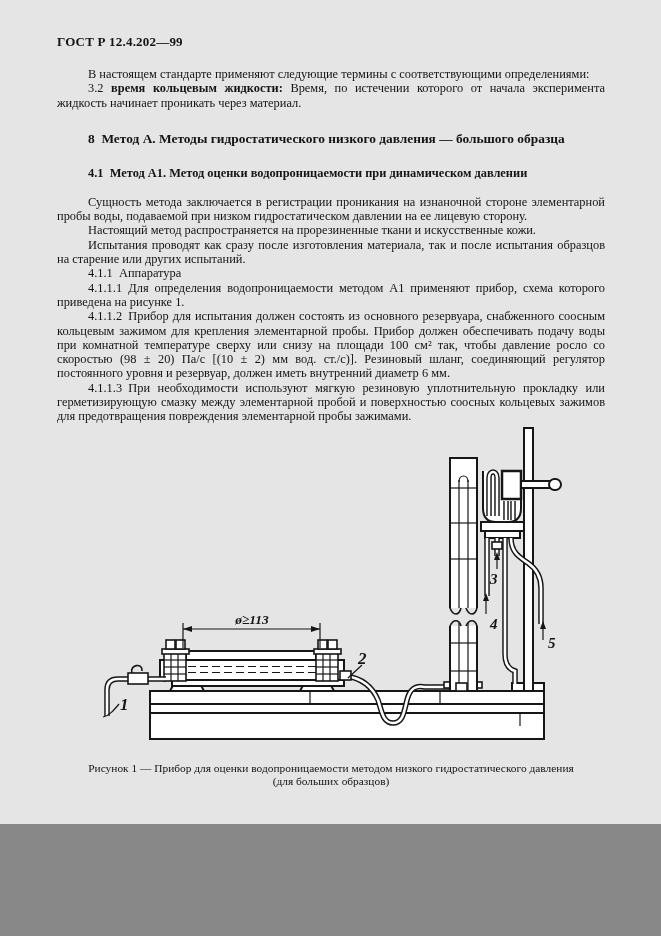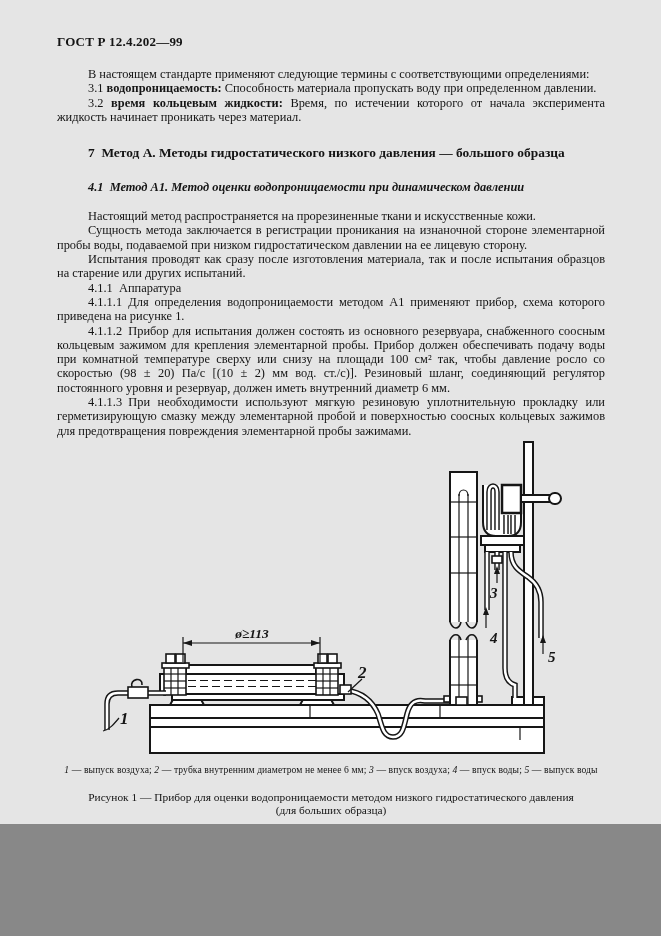--- a/index.html
+++ b/index.html
@@ -10,21 +10,21 @@
     background:#e5e5e5;
     font-family:"Liberation Serif","DejaVu Serif",serif;
     color:#141414;
     box-sizing:border-box;
     padding:34px 56px 0 57px;
     overflow:hidden;
   }
   .doc-header{font-size:13px;font-weight:bold;letter-spacing:.2px;}
   .sec3-heading{margin:17px 0 0 31px;font-size:13.5px;font-weight:bold;font-style:italic;}
   .sec4-heading{margin:21px 0 0 31px;font-size:13.4px;font-weight:bold;}
-  .sub-heading{margin:19px 0 0 31px;font-size:12.4px;font-weight:bold;font-style:italic;}
+  .sub-heading{margin:19px 0 0 31px;font-size:12.4px;font-weight:bold;}
   p.body{
     margin:0;font-size:12.4px;line-height:14.3px;
     text-align:justify;text-indent:31px;
   }
   p.first{margin-top:17px;}
   .sec3-block{}
   .sec3-block .term{font-weight:bold;}
   .sec4-block{margin-top:14px;}
   .figure-wrap{position:relative;margin-left:-57px;width:661px;height:320px;margin-top:2px;}
   .figure-wrap svg{display:block;}
@@ -51,30 +51,29 @@
 </head>
 <body>
 
 <div class="page">
 
   <div class="doc-header">ГОСТ Р 12.4.202—99</div>
 
 
   <div class="sec3-block">
     <p class="body first">В настоящем стандарте применяют следующие термины с соответствующими определениями:</p>
-    <p class="body"><span>3.1</span> <span class="term">водопроницаемость:</span> <span>Способность материала пропускать воду при определенном давлении.</span></p>
     <p class="body"><span>3.2</span> <span class="term">время кольцевым жидкости:</span> <span>Время, по истечении которого от начала эксперимента жидкость начинает проникать через материал.</span></p>
   </div>
 
-  <div class="sec4-heading">7 Метод А. Методы гидростатического низкого давления — большого образца</div>
+  <div class="sec4-heading">8 Метод А. Методы гидростатического низкого давления — большого образца</div>
   <div class="sub-heading">4.1 Метод А1. Метод оценки водопроницаемости при динамическом давлении</div>
 
   <div class="sec4-block">
+    <p class="body">Сущность метода заключается в регистрации проникания на изнаночной стороне элементарной пробы воды, подаваемой при низком гидростатическом давлении на ее лицевую сторону.</p>
     <p class="body">Настоящий метод распространяется на прорезиненные ткани и искусственные кожи.</p>
-    <p class="body">Сущность метода заключается в регистрации проникания на изнаночной стороне элементарной пробы воды, подаваемой при низком гидростатическом давлении на ее лицевую сторону.</p>
     <p class="body">Испытания проводят как сразу после изготовления материала, так и после испытания образцов на старение или других испытаний.</p>
     <p class="body">4.1.1 Аппаратура</p>
     <p class="body">4.1.1.1 Для определения водопроницаемости методом А1 применяют прибор, схема которого приведена на рисунке 1.</p>
     <p class="body">4.1.1.2 Прибор для испытания должен состоять из основного резервуара, снабженного соосным кольцевым зажимом для крепления элементарной пробы. Прибор должен обеспечивать подачу воды при комнатной температуре сверху или снизу на площади 100 см² так, чтобы давление росло со скоростью (98 ± 20) Па/с [(10 ± 2) мм вод. ст./с)]. Резиновый шланг, соединяющий регулятор постоянного уровня и резервуар, должен иметь внутренний диаметр 6 мм.</p>
     <p class="body">4.1.1.3 При необходимости используют мягкую резиновую уплотнительную прокладку или герметизирующую смазку между элементарной пробой и поверхностью соосных кольцевых зажимов для предотвращения повреждения элементарной пробы зажимами.</p>
   </div>
 
   <div class="figure-wrap">
     <svg width="661" height="320" viewBox="0 0 661 320">
 
@@ -227,24 +226,21 @@
       <g>
         <text class="fig-label" x="120" y="284" font-size="17">1</text>
         <text class="fig-label" x="358" y="238" font-size="17">2</text>
         <text class="fig-label" x="490" y="158" font-size="15">3</text>
         <text class="fig-label" x="490" y="203" font-size="15">4</text>
         <text class="fig-label" x="548" y="222" font-size="15">5</text>
       </g>
     </svg>
   </div>
 
-  <div class="legend">
-    <span class="it">1</span><span> — выпуск воздуха; </span><span class="it">2</span><span> — трубка внутренним диаметром не менее 6 мм; </span><span class="it">3</span><span> — впуск воздуха; </span><span class="it">4</span><span> — впуск воды; </span><span class="it">5</span><span> — выпуск воды</span>
-  </div>
 
   <div class="fig-caption">
     <div>Рисунок 1 — Прибор для оценки водопроницаемости методом низкого гидростатического давления</div>
-    <div>(для больших образца)</div>
+    <div>(для больших образцов)</div>
   </div>
 
   <div class="page-number">2</div>
 
 </div>
 
 </body></html>

